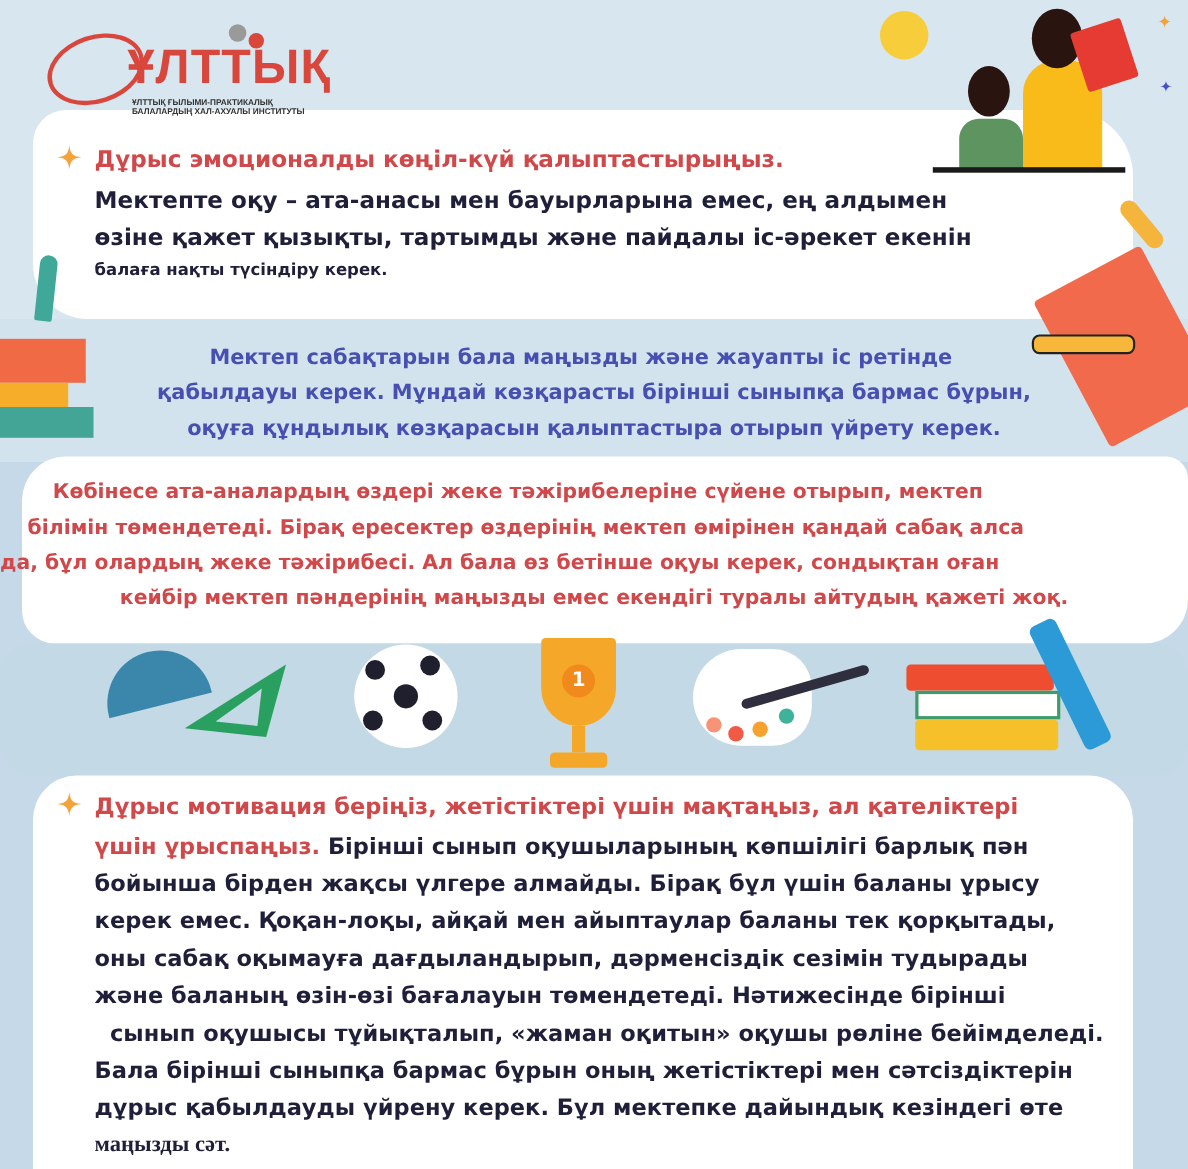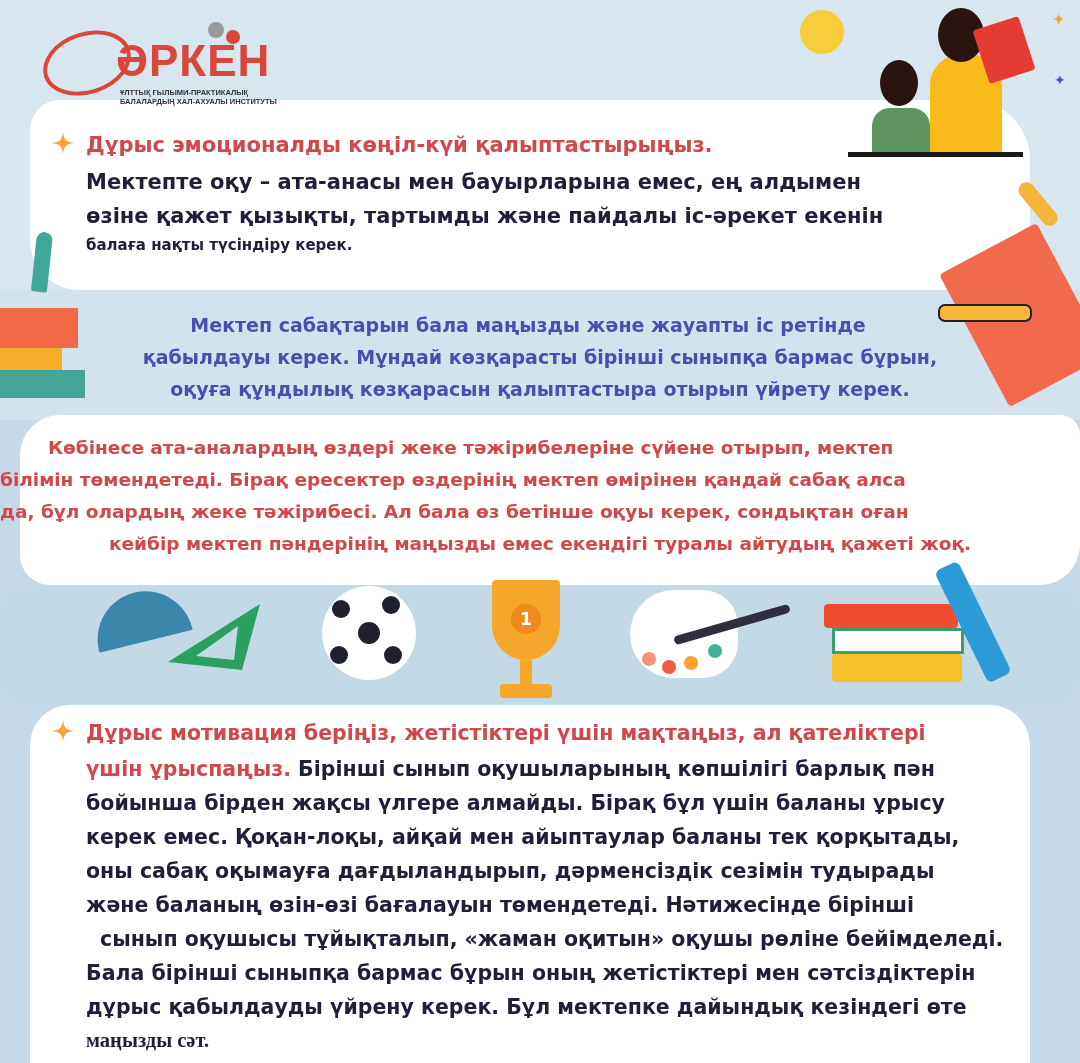--- a/index.html
+++ b/index.html
@@ -37,21 +37,21 @@
 <div class="cloud" style="left:30px;top:100px;width:1000px;height:190px;border-radius:30px 60px 40px 50px;"></div>
 <div class="bg-light" style="left:0;top:290px;width:1080px;height:130px;background:#d3e3ee;"></div>
 <div class="cloud" style="left:20px;top:415px;width:1060px;height:170px;border-radius:40px 20px 40px 30px;"></div>
 <div class="band" style="left:0;top:585px;width:1080px;height:120px;border-radius:30px;"></div>
 <div class="cloud" style="left:30px;top:705px;width:1000px;height:358px;border-radius:40px 40px 0 0;"></div>
 
 <div class="logo">
   <div class="logo-ring"></div>
   <div class="logo-dot1"></div>
   <div class="logo-dot2"></div>
-  <div class="logo-text">ӘРКЕН</div>
+  <div class="logo-text">ҰЛТТЫҚ</div>
   <div class="logo-sub1">ҰЛТТЫҚ ҒЫЛЫМИ-ПРАКТИКАЛЫҚ</div>
   <div class="logo-sub2">БАЛАЛАРДЫҢ ХАЛ-АХУАЛЫ ИНСТИТУТЫ</div>
 </div>
 
 <div class="illus" style="left:790px;top:0;width:290px;height:160px;">
   <div style="position:absolute;left:10px;top:10px;width:44px;height:44px;border-radius:50%;background:#f7cd3c;"></div>
   <div style="position:absolute;left:140px;top:55px;width:72px;height:100px;background:#f8bb1a;border-radius:30px 30px 0 0;"></div>
   <div style="position:absolute;left:148px;top:8px;width:46px;height:54px;border-radius:50%;background:#2a1410;"></div>
   <div style="position:absolute;left:190px;top:22px;width:48px;height:56px;background:#e53b32;transform:rotate(-18deg);border-radius:3px;"></div>
   <div style="position:absolute;left:82px;top:108px;width:58px;height:46px;background:#5e9460;border-radius:18px 18px 0 0;"></div>
@@ -78,21 +78,21 @@
 
 <div class="illus" style="left:968px;top:240px;width:110px;height:150px;background:#f26a4c;transform:rotate(-28deg);border-radius:4px;"></div>
 <div class="illus" style="left:938px;top:304px;width:90px;height:14px;background:#f6b73a;border:2px solid #222;border-radius:7px;"></div>
 <div class="illus" style="left:1030px;top:178px;width:16px;height:52px;background:#f5b43c;border-radius:8px;transform:rotate(-40deg);"></div>
 
 <div class="txt blue" style="left:0;width:1056px;text-align:center;top:314px;font-size:19px;">Мектеп сабақтарын бала маңызды және жауапты іс ретінде</div>
 <div class="txt blue" style="left:0;width:1080px;text-align:center;top:346px;font-size:19px;">қабылдауы керек. Мұндай көзқарасты бірінші сыныпқа бармас бұрын,</div>
 <div class="txt blue" style="left:0;width:1080px;text-align:center;top:378px;font-size:19px;">оқуға құндылық көзқарасын қалыптастыра отырып үйрету керек.</div>
 
 <div class="txt red2" style="left:0;width:1080px;text-align:left;top:437px;font-size:18.5px;padding-left:48px;">Көбінесе ата-аналардың өздері жеке тәжірибелеріне сүйене отырып, мектеп</div>
-<div class="txt red2" style="left:0;width:956px;text-align:left;top:469px;font-size:18.5px;">білімін төмендетеді. Бірақ ересектер өздерінің мектеп өмірінен қандай сабақ алса</div>
+<div class="txt red2" style="left:0;width:956px;text-align:center;top:469px;font-size:18.5px;">білімін төмендетеді. Бірақ ересектер өздерінің мектеп өмірінен қандай сабақ алса</div>
 <div class="txt red2" style="left:0;width:964px;top:501px;font-size:18.5px;">да, бұл олардың жеке тәжірибесі. Ал бала өз бетінше оқуы керек, сондықтан оған</div>
 <div class="txt red2" style="left:0;width:1080px;text-align:center;top:533px;font-size:18.5px;">кейбір мектеп пәндерінің маңызды емес екендігі туралы айтудың қажеті жоқ.</div>
 
 <div class="illus" style="left:92px;top:592px;width:96px;height:50px;background:#3b87ac;border-radius:50px 50px 0 0;transform:rotate(-14deg);"></div>
 <svg class="illus" style="left:160px;top:600px;" width="104" height="72" viewBox="0 0 104 72">
     <polygon points="100,4 8,62 82,70" fill="#2aa060"></polygon>
     <polygon points="78,26 36,56 74,60" fill="#c3d9e5"></polygon>
   </svg>
 <div class="illus" style="left:322px;top:586px;width:94px;height:94px;border-radius:50%;background:#fff;">
   <div style="position:absolute;left:36px;top:36px;width:22px;height:22px;border-radius:50%;background:#1f1f2e;"></div>

